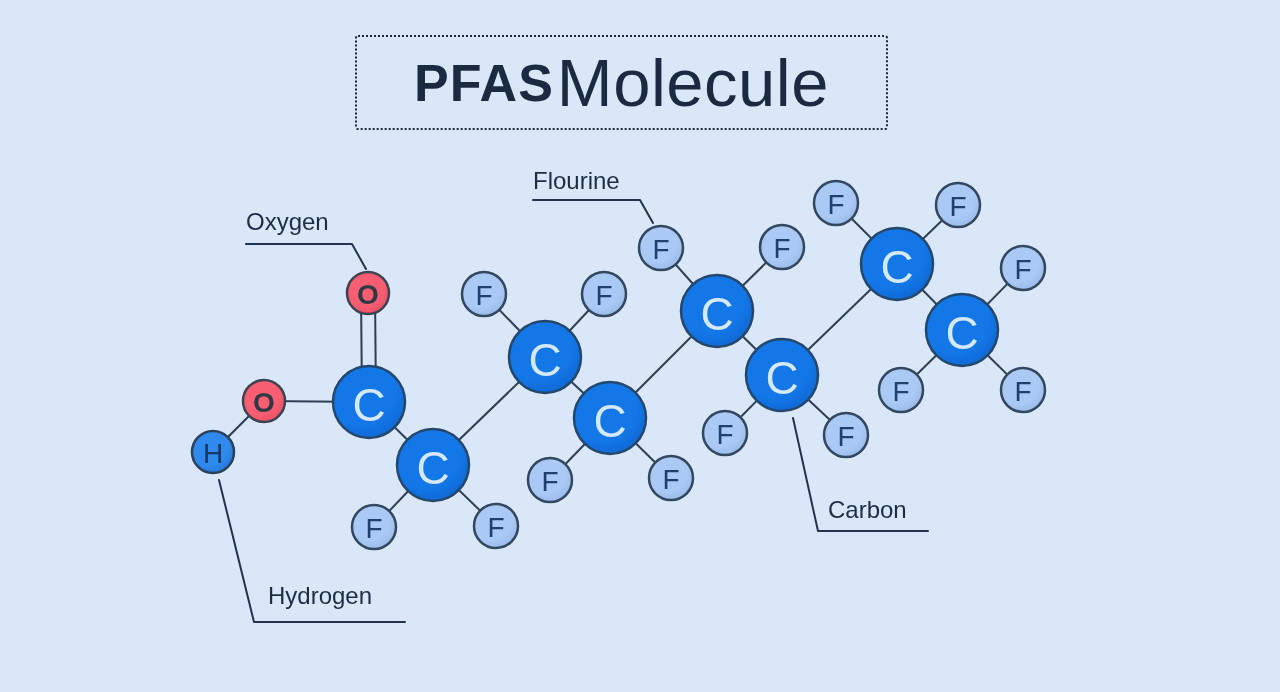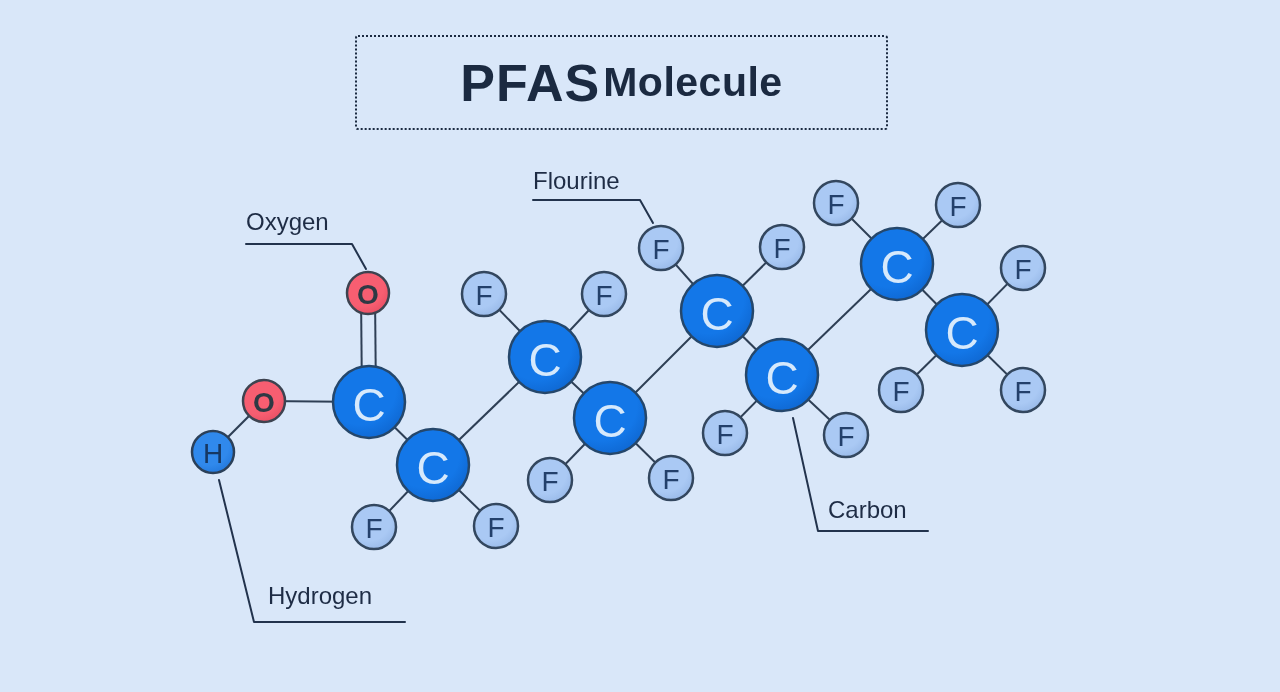--- a/index.html
+++ b/index.html
@@ -7,21 +7,21 @@
     width:1280px;height:692px;overflow:hidden;
     font-family:"Liberation Sans","DejaVu Sans",sans-serif;
   }
   .canvas{position:relative;width:1280px;height:692px;}
   .title-box{
     position:absolute;left:355px;top:35px;width:533px;height:95px;
     box-sizing:border-box;border:2px dotted #1b2a41;border-radius:3px;
     display:flex;align-items:center;justify-content:center;gap:3px;
   }
   .title-bold{font-weight:700;font-size:52px;letter-spacing:1px;}
-  .title-regular{font-weight:700;font-size:41px;letter-spacing:0.5px;}
+  .title-regular{font-weight:400;font-size:67px;letter-spacing:0.5px;}
   svg.mol{position:absolute;left:0;top:0;}
   svg text{user-select:none;}
 </style>
 </head>
 <body>
 
 <div class="canvas" style="background: rgb(217, 231, 249);">
   <svg class="mol" id="molecule-svg" width="1280" height="692" viewBox="0 0 1280 692">
       <defs>
         <radialGradient id="grad-carbon" cx="0.38" cy="0.32" r="0.85">

